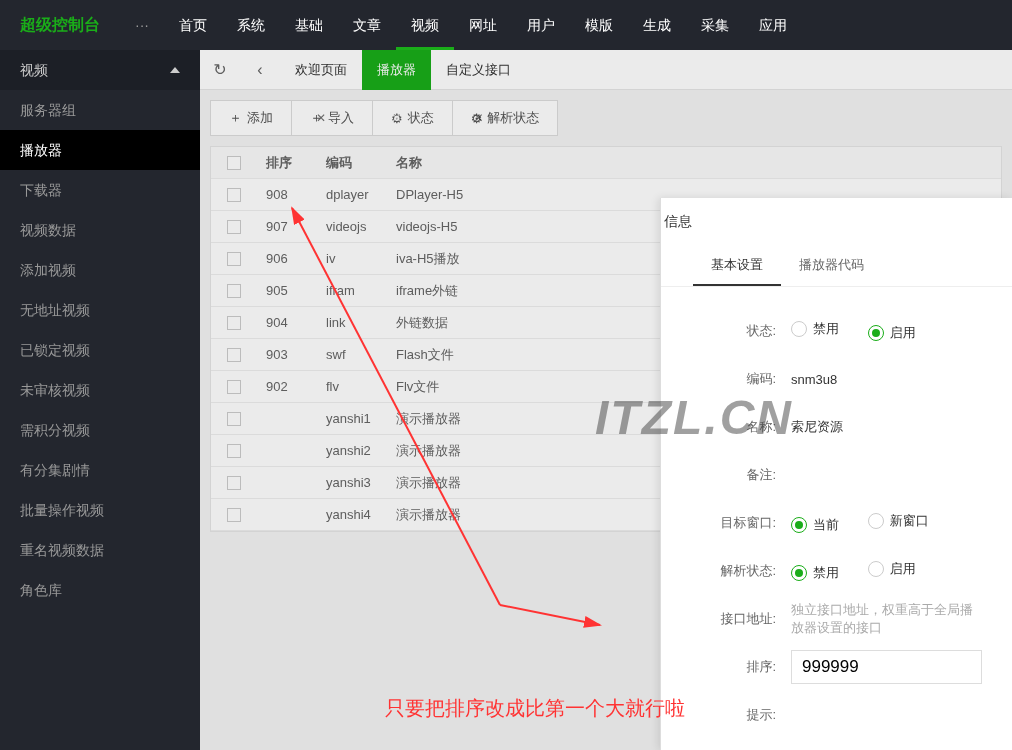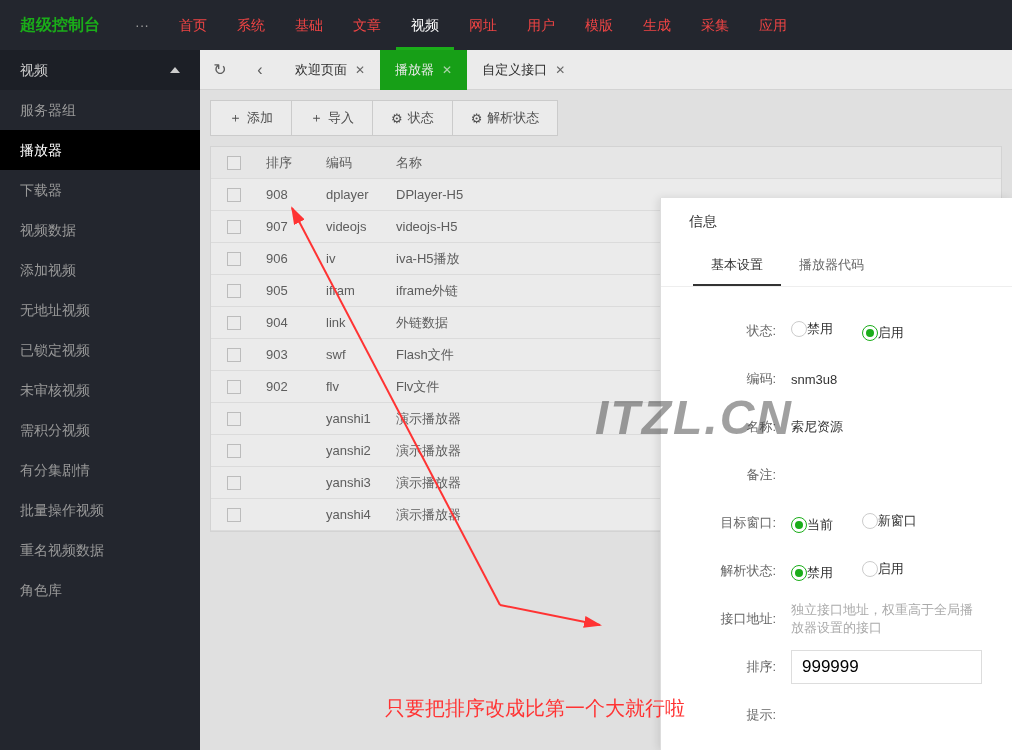--- a/index.html
+++ b/index.html
@@ -2,64 +2,64 @@
 <html><head>
 <meta charset="utf-8">
 <style>
 * { margin: 0; padding: 0; box-sizing: border-box; font-family: "Microsoft YaHei", Arial, sans-serif; }
 body { width: 1012px; height: 750px; overflow: hidden; background: #fff; position: relative; }
 
 .topbar { height: 50px; background: #23262e; display: flex; align-items: center; color: #999; font-size: 14px; }
 .logo { color: #1aad19; font-size: 16px; padding: 0 20px; font-weight: 700; }
 .dots { color: #999; padding: 0 15px; cursor: pointer; }
 .topnav { display: flex; }
-.topnav-item { padding: 0 15px; height: 50px; line-height: 50px; color: #ef4444; cursor: pointer; }
+.topnav-item { padding: 0 15px; height: 50px; line-height: 50px; color: #ffffff; cursor: pointer; }
 .topnav-item.active { color: #fff; border-bottom: 3px solid #1aad19; }
 
 .main { display: flex; height: 700px; }
 
 .sidebar { width: 200px; background: #23262e; color: #ccc; font-size: 14px; }
 .side-head { height: 40px; line-height: 40px; padding: 0 20px; display: flex; justify-content: space-between; align-items: center; cursor: pointer; background: #1c1f26; }
 .side-item { height: 40px; line-height: 40px; padding: 0 20px; cursor: pointer; color: #999; }
 .side-item.active { background: #000; color: #fff; }
 
 .content { flex: 1; background: #f4f4f4; position: relative; }
 
 .tabbar { height: 40px; background: #fff; display: flex; align-items: center; border-bottom: 1px solid #e5e5e5; }
 .tab-icon { width: 40px; height: 40px; display: flex; align-items: center; justify-content: center; color: #666; cursor: pointer; font-size: 16px; }
-.tab { padding: 0 15px; height: 40px; line-height: 40px; font-size: 13px; color: #333; cursor: pointer; display: flex; align-items: center; gap: 8px; }
+.tab { padding: 0 15px; height: 40px; line-height: 40px; font-size: 13px; color: #333; cursor: pointer; display: flex; align-items: center; gap: 8px; flex-direction: column; }
 .tab.active { background: #1aad19; color: #fff; }
 .tab-close { font-size: 12px; opacity: 0.7; }
 
 .toolbar { padding: 10px; display: flex; gap: 0; }
 .tool-btn { background: #fff; border: 1px solid #ddd; padding: 8px 18px; font-size: 13px; color: #555; cursor: pointer; display: flex; align-items: center; gap: 5px; margin-right: -1px; }
 
 .table { margin: 0 10px; background: #fff; border: 1px solid #e5e5e5; font-size: 13px; }
 .tr { display: flex; border-bottom: 1px solid #eee; height: 32px; align-items: center; }
-.tr.head { background: #fafafa; color: #666; font-weight: 400; }
+.tr.head { background: #fafafa; color: #666; font-weight: 700; }
 .th, .td { padding: 0 10px; color: #666; }
 .col-chk { width: 45px; display: flex; justify-content: center; }
 .col-sort { width: 60px; }
 .col-code { width: 70px; }
 .col-name { flex: 1; }
 .chk { width: 14px; height: 14px; border: 1px solid #ccc; background: #fff; }
 
 .overlay { position: absolute; top: 0; left: 0; right: 0; bottom: 0; background: rgba(0,0,0,0.08); }
 
 .modal { position: absolute; top: 148px; left: 460px; right: 0; bottom: 0; background: #fff; border-left: 1px solid #ddd; box-shadow: -2px 0 8px rgba(0,0,0,0.1); }
-.modal-title { padding: 15px 28px; font-size: 14px; color: #333; }
+.modal-title { padding: 15px 3px; font-size: 14px; color: #333; }
 .modal-tabs { display: flex; border-bottom: 1px solid #eee; padding: 0 32px; }
 .modal-tab { padding: 10px 18px; font-size: 13px; color: #666; cursor: pointer; }
 .modal-tab.active { color: #333; border-bottom: 2px solid #333; }
 .form { padding: 20px 30px; }
 .form-row { display: flex; align-items: center; min-height: 48px; }
 .form-label { width: 100px; text-align: right; padding-right: 15px; font-size: 13px; color: #666; }
 .form-val { flex: 1; font-size: 13px; color: #333; }
 .form-input { border: 1px solid #ddd; padding: 6px 10px; font-size: 17px; width: 100%; }
-.radio { display: inline-flex; align-items: center; margin-right: 25px; cursor: pointer; }
+.radio { display: inline-flex; align-items: center; gap: 6px; margin-right: 25px; cursor: pointer; }
 .radio-dot { width: 16px; height: 16px; border: 1px solid #ccc; border-radius: 50%; display: flex; align-items: center; justify-content: center; }
 .radio-dot.on { border-color: #1aad19; }
 .radio-dot.on::after { content: ''; width: 8px; height: 8px; background: #1aad19; border-radius: 50%; }
 .placeholder { color: #aaa; }
 
 .watermark { position: absolute; top: 340px; left: 395px; font-size: 48px; color: #444; font-weight: bold; font-style: italic; opacity: 0.5; pointer-events: none; letter-spacing: 2px; }
 .annotation { position: absolute; top: 695px; left: 385px; font-size: 20px; color: #ff3333; }
 .arrow-svg { position: absolute; top: 0; left: 0; pointer-events: none; }
 
 .gear { display: inline-block; }

